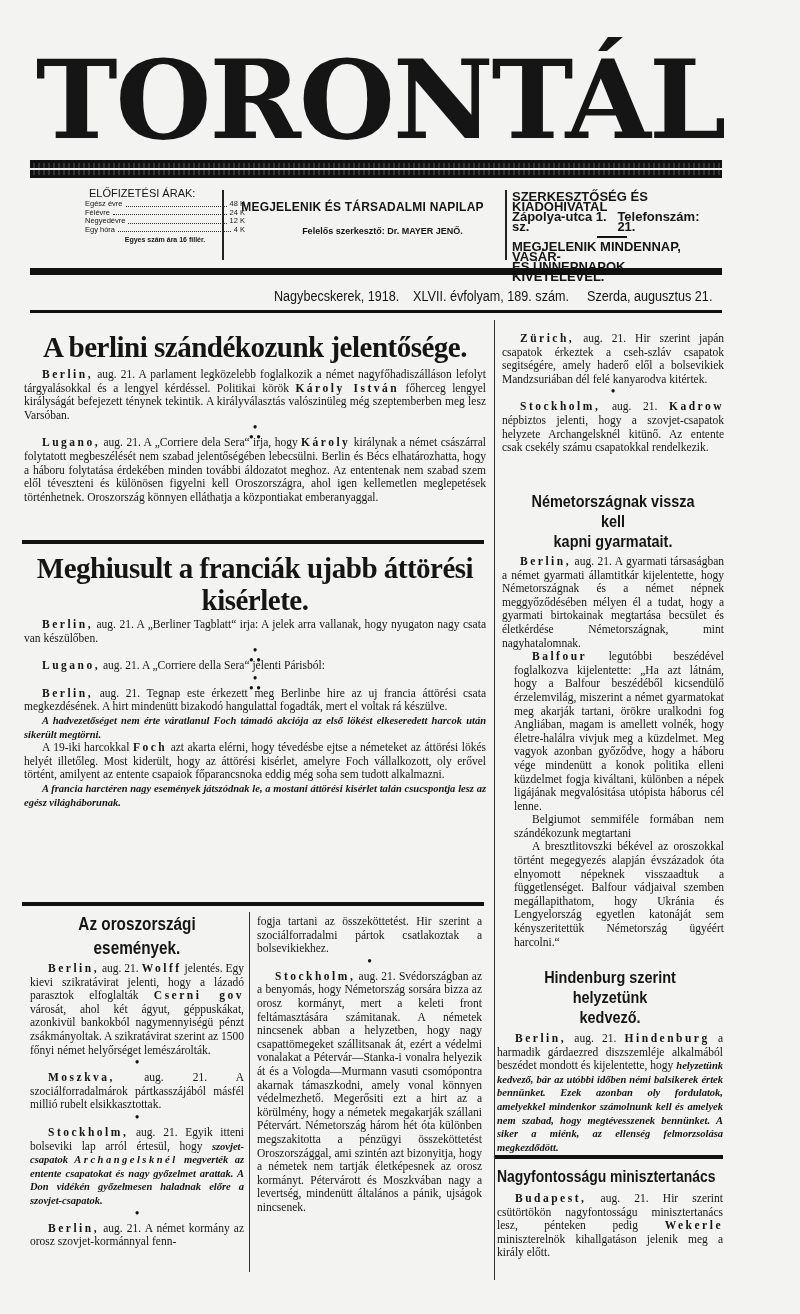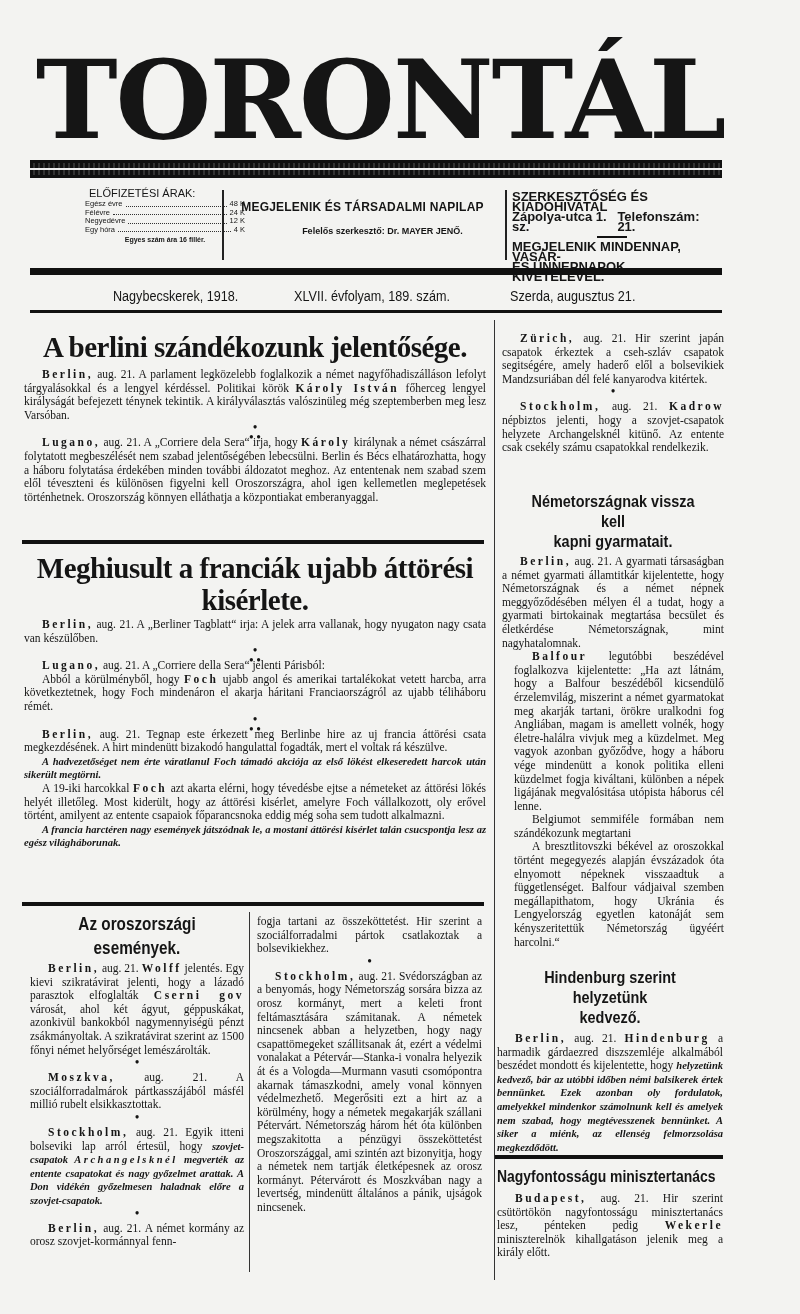--- a/index.html
+++ b/index.html
@@ -12,21 +12,21 @@
   .info-left .ttl{font-size:11px;font-family:"Liberation Sans",sans-serif;margin-left:4px;margin-bottom:2px;}
   .price-row{display:flex;justify-content:space-between;font-size:7.5px;line-height:8.5px;font-family:"Liberation Sans",sans-serif;}
   .price-row .dots{flex:1;border-bottom:1px dotted #333;margin:0 3px 2px;}
   .single{font-size:7px;text-align:center;margin-top:1px;font-weight:bold;font-family:"Liberation Sans",sans-serif;}
   .vline{width:2px;background:#222;}
   .info-mid{left:225px;top:200px;width:275px;text-align:center;font-family:"Liberation Sans",sans-serif;}
   .info-mid .sub{font-size:12px;font-weight:bold;letter-spacing:0.2px;}
   .info-mid .ed{font-size:9px;margin-top:12px;font-weight:bold;margin-left:40px;}
   .info-right{left:512px;top:192px;width:200px;font-family:"Liberation Sans",sans-serif;font-size:13px;line-height:10px;font-weight:bold;}
   .rule-thick{left:30px;height:8px;background:#111;}
-  .dateline{left:36px;top:288px;width:690px;display:flex;justify-content:center;font-size:14px;font-family:"Liberation Sans",sans-serif;gap:42px;}
+  .dateline{left:36px;top:288px;width:690px;display:flex;justify-content:flex-end;font-size:14px;font-family:"Liberation Sans",sans-serif;}
   .dateline span{transform:scaleX(0.9);transform-origin:left;}
   .col{position:absolute;font-size:11.5px;line-height:13.6px;text-align:justify;}
   .col p{margin:0;text-indent:18px;}
   .col p.noind{text-indent:0;}
   .sp{letter-spacing:2.5px;font-weight:bold;}
   .it{font-style:italic;font-weight:bold;font-size:10.5px;}
   .dots3{text-align:center;font-size:12px;line-height:10px;height:14px;font-weight:bold;}
   .h1{font-family:"Liberation Serif",serif;font-weight:bold;text-align:center;letter-spacing:-0.5px;}
   .hs{font-family:"Liberation Sans",sans-serif;font-weight:bold;text-align:center;transform:scaleX(0.85);}
   .sep{position:absolute;height:4px;background:#111;}
@@ -93,21 +93,20 @@
   <p><span class="sp">Lugano,</span><span> aug. 21. A „Corriere dela Sera“ irja, hogy </span><span class="sp">Károly</span><span> királynak a német császárral folytatott megbeszélését nem szabad jelentőségében lebecsülni. Berlin és Bécs elhatározhatta, hogy a háboru folytatása érdekében minden további áldozatot meghoz. Az ententenak nem szabad szem elől téveszteni és különösen figyelni kell Oroszországra, ahol igen kellemetlen meglepetések történhetnek. Oroszország könnyen elláthatja a központiakat emberanyaggal.</span></p>
 </div>
 <div class="sep" style="left:22px;top:540px;width:462px;"></div>
 
 <div class="col" style="left:24px;top:552px;width:462px;">
   <div class="h1" style="font-size:29px;line-height:32px;">Meghiusult a franciák ujabb áttörési</div>
   <div class="h1" style="font-size:29px;line-height:32px;margin-bottom:2px;">kisérlete.</div>
   <p><span class="sp">Berlin,</span><span> aug. 21. A „Berliner Tagblatt“ irja: A jelek arra vallanak, hogy nyugaton nagy csata van készülőben.</span></p>
   <div class="dots3">•<br>• •</div>
   <p><span class="sp">Lugano,</span><span> aug. 21. A „Corriere della Sera“ jelenti Párisból:</span></p>
-  <p><span>Abból a körülményből, hogy </span><span class="sp">Foch</span><span> ujabb angol és amerikai tartalékokat vetett harcba, arra következtetnek, hogy Foch mindenáron el akarja háritani Franciaországról az ujabb téliháboru rémét.</span></p>
   <div class="dots3">•<br>• •</div>
   <p><span class="sp">Berlin,</span><span> aug. 21. Tegnap este érkezett meg Berlinbe hire az uj francia áttörési csata megkezdésének. A hirt mindenütt bizakodó hangulattal fogadták, mert el voltak rá készülve.</span></p>
   <p class="it">A hadvezetőséget nem érte váratlanul Foch támadó akciója az első lökést elkeseredett harcok után sikerült megtörni.</p>
   <p><span>A 19-iki harcokkal </span><span class="sp">Foch</span><span> azt akarta elérni, hogy tévedésbe ejtse a németeket az áttörési lökés helyét illetőleg. Most kiderült, hogy az áttörési kisérlet, amelyre Foch vállalkozott, oly erővel történt, amilyent az entente csapaiok főparancsnoka eddig még soha sem tudott alkalmazni.</span></p>
   <p class="it">A francia harctéren nagy események játszódnak le, a mostani áttörési kisérlet talán csucspontja lesz az egész világháborunak.</p>
 </div>
 <div class="sep" style="left:22px;top:902px;width:462px;"></div>
 
 <div class="col" style="left:30px;top:912px;width:214px;">
   <div class="hs" style="font-size:18px;line-height:24px;margin-bottom:2px;">Az oroszországi események.</div>

